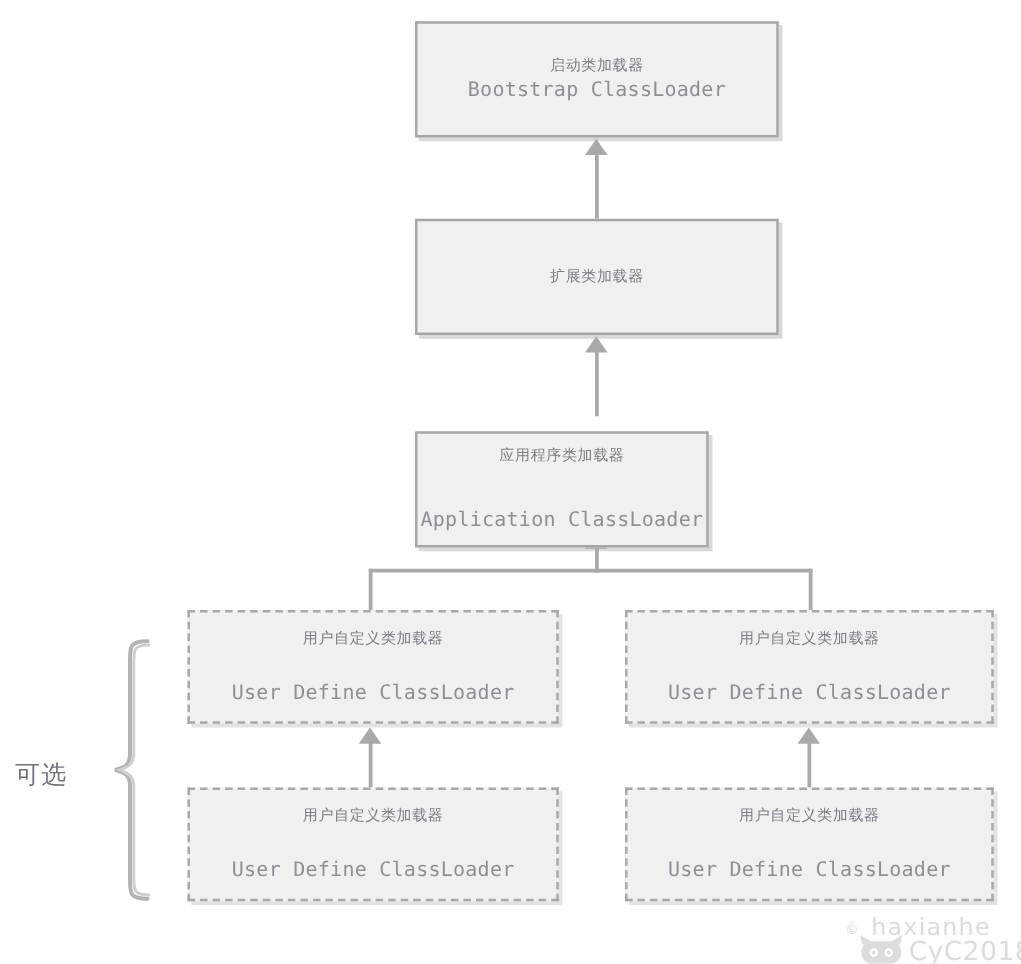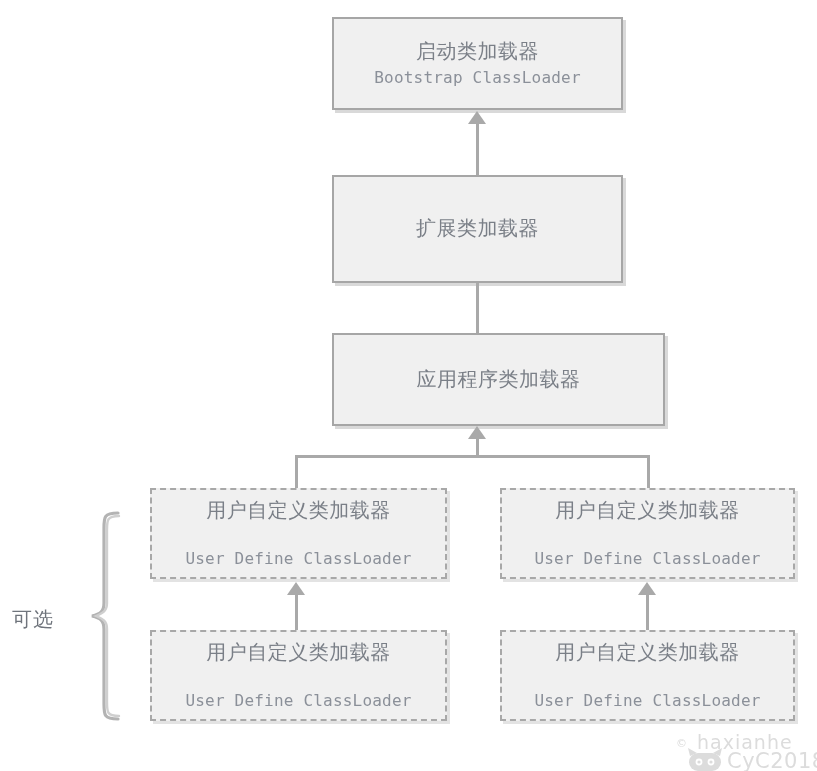--- a/index.html
+++ b/index.html
@@ -37,21 +37,21 @@
     border: 2px solid #a6a6a6;
     box-shadow: 3px 3px 0 0 rgba(170,170,170,0.45);
   }
   .node.dashed {
     border: 2px dashed #a8a8a8;
     box-shadow: 3px 3px 0 0 rgba(185,185,185,0.40);
     gap: 23px;
   }
   .node .cn {
     font-family: "DejaVu Sans", "Liberation Sans", sans-serif;
-    font-size: 20px;
+    font-size: 12px;
     color: #7a7f87;
     letter-spacing: 0.5px;
   }
   .node .en {
     font-family: "DejaVu Sans Mono", "Liberation Mono", monospace;
     font-size: 16px;
     color: #8b9099;
     letter-spacing: 0.2px;
     margin-top: 1px;
     text-align: right;
@@ -128,26 +128,27 @@
   <div class="arrowhead" style="left:287px; top:582px;"></div>
 
   <div class="vline" style="left:646px; top:594px; height:36px;"></div>
   <div class="arrowhead" style="left:638px; top:582px;"></div>
 
   <div class="node solid" style="left:332px; top:17px; width:291px; height:93px;">
     <div class="cn">启动类加载器</div>
     <div class="en">Bootstrap ClassLoader</div>
   </div>
 
-  <div class="node solid" style="left:332px; top:175px; width:291px; height:108px;">
+  <div class="node solid" style="left:332px; top:175px; width:291px; height:93px;">
     <div class="cn">扩展类加载器</div>
   </div>
 
-  <div class="node solid" style="left:332px; top:333px; width:333px; height:93px;gap:32px;">
+  <div class="node solid" style="left:332px; top:345px; width:235px; height:93px;gap:32px;">
     <div class="cn">应用程序类加载器</div>
+    <div class="en">Application ClassLoader</div>
   </div>
 
   <div class="node dashed" style="left:150px; top:488px; width:297px; height:91px;">
     <div class="cn">用户自定义类加载器</div>
     <div class="en">User Define ClassLoader</div>
   </div>
 
   <div class="node dashed" style="left:500px; top:488px; width:295px; height:91px;">
     <div class="cn">用户自定义类加载器</div>
     <div class="en">User Define ClassLoader</div>

